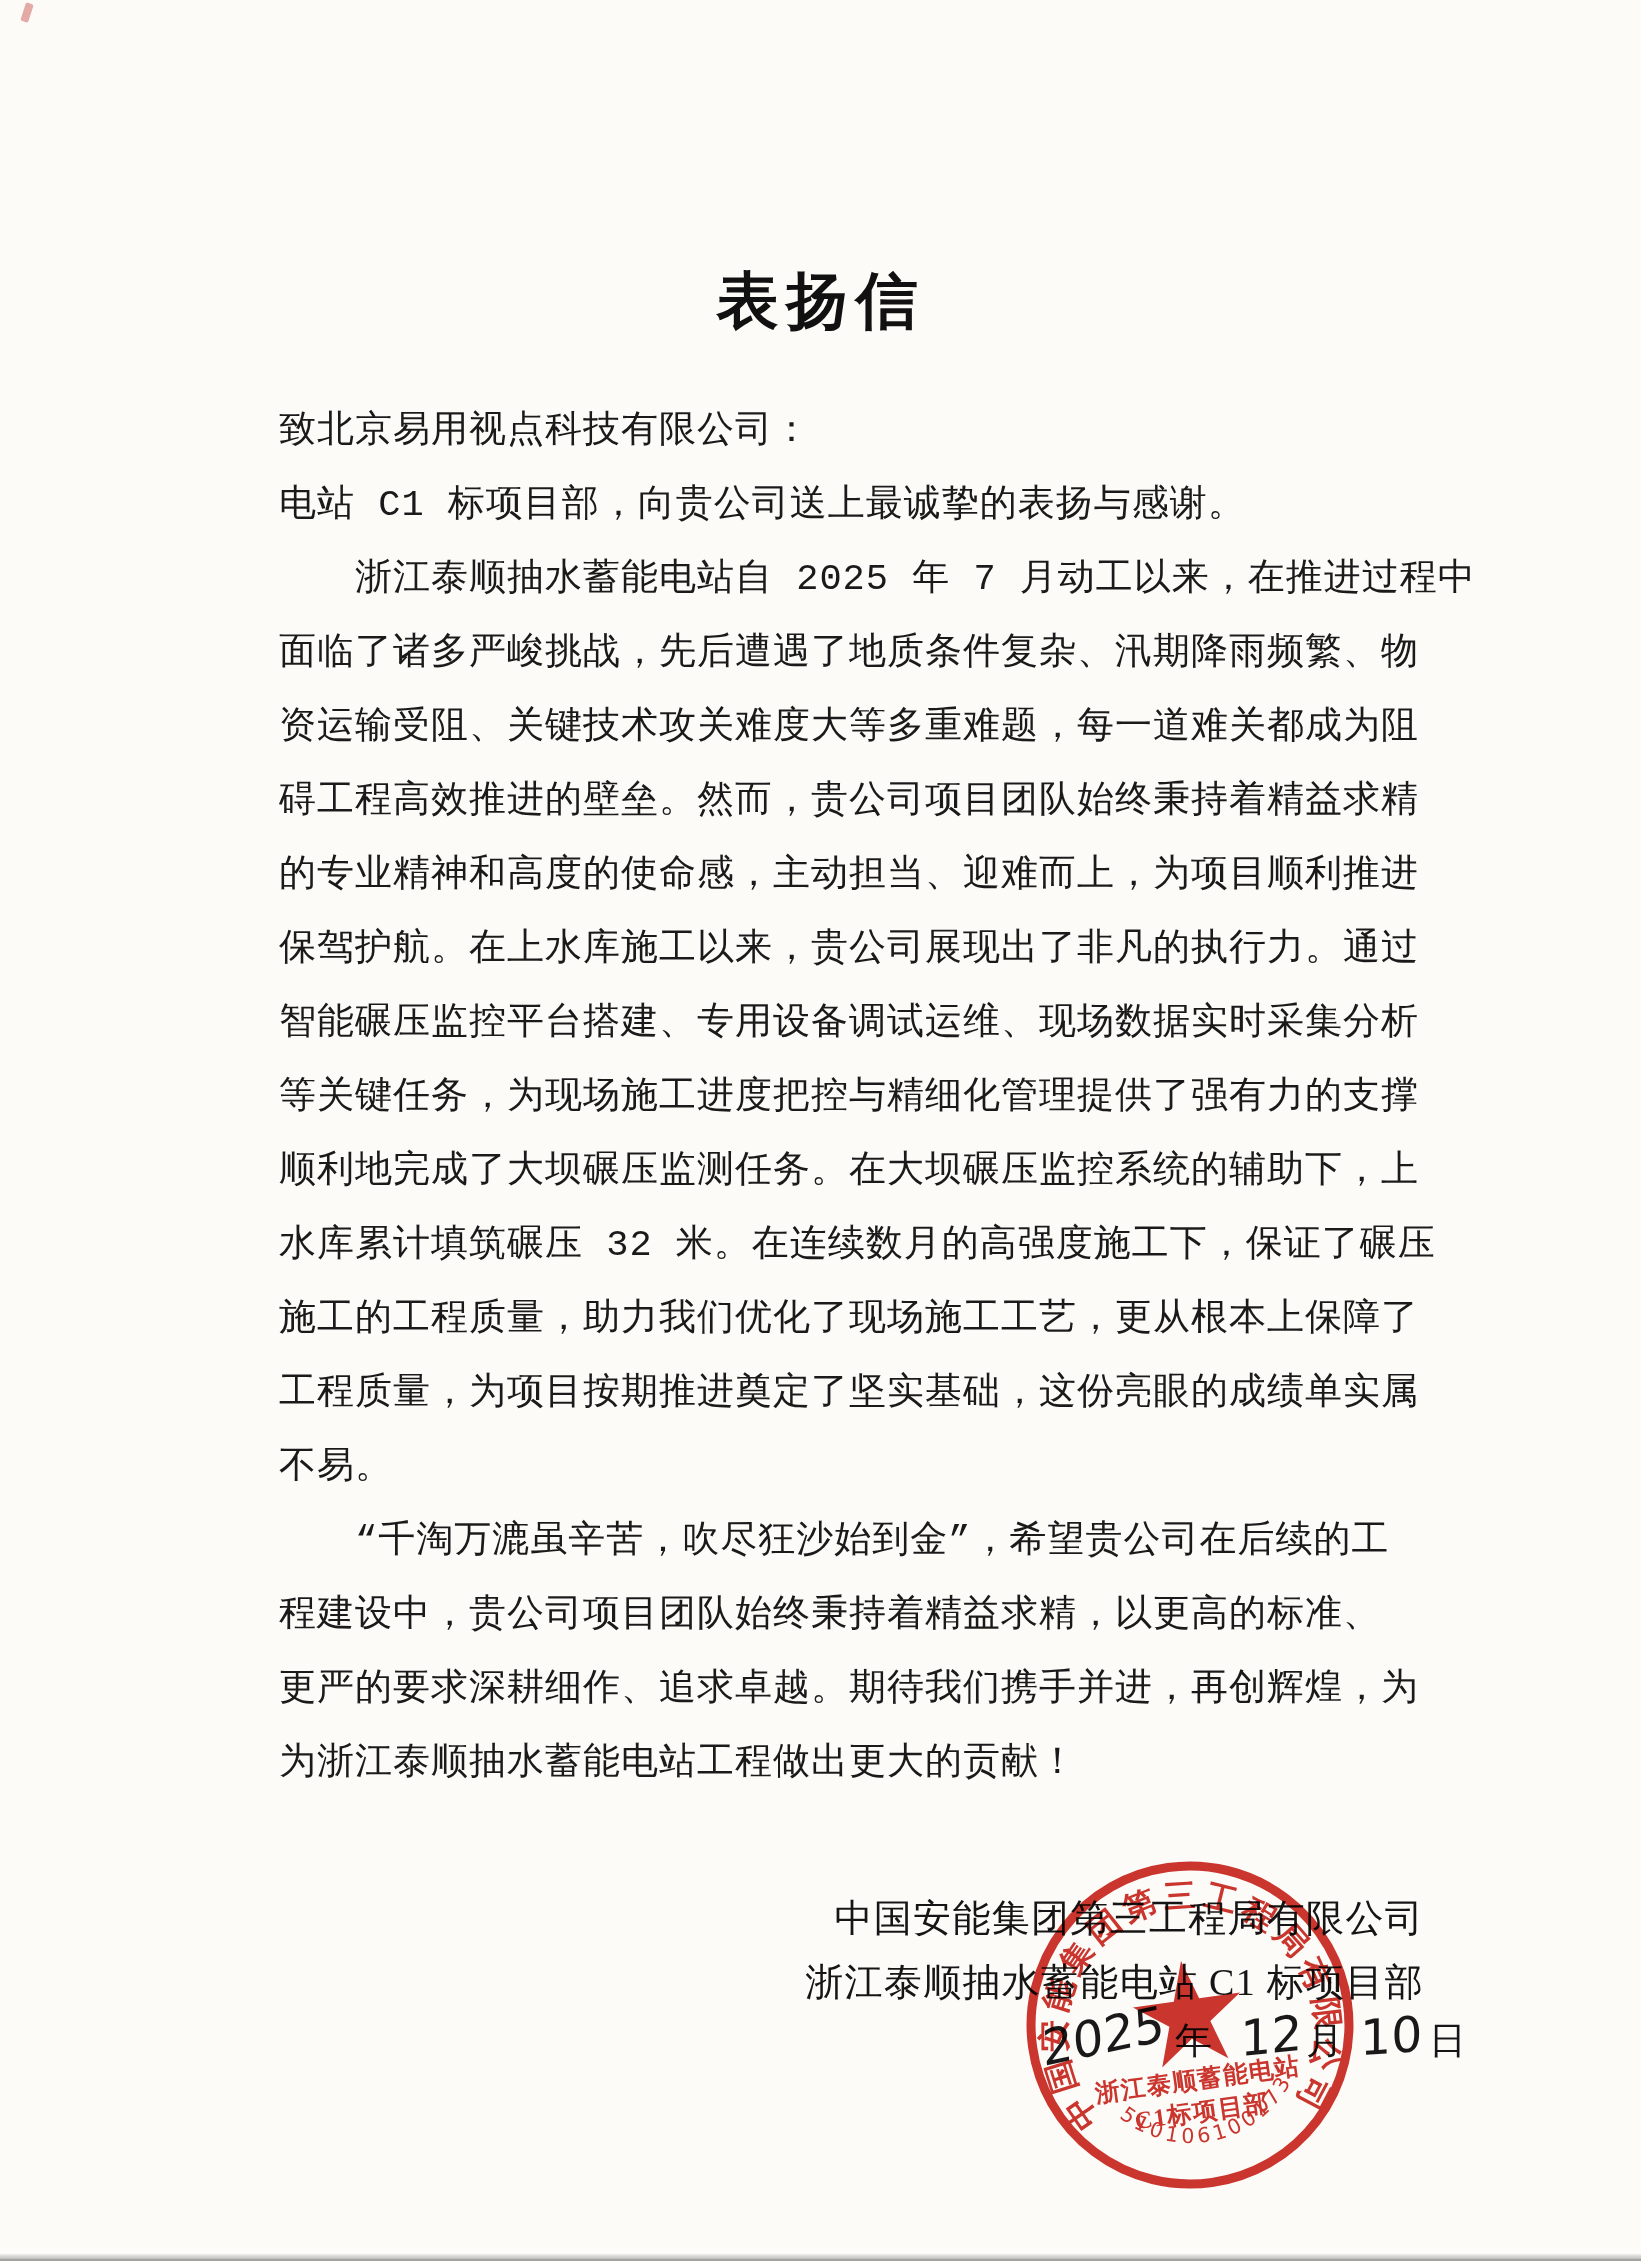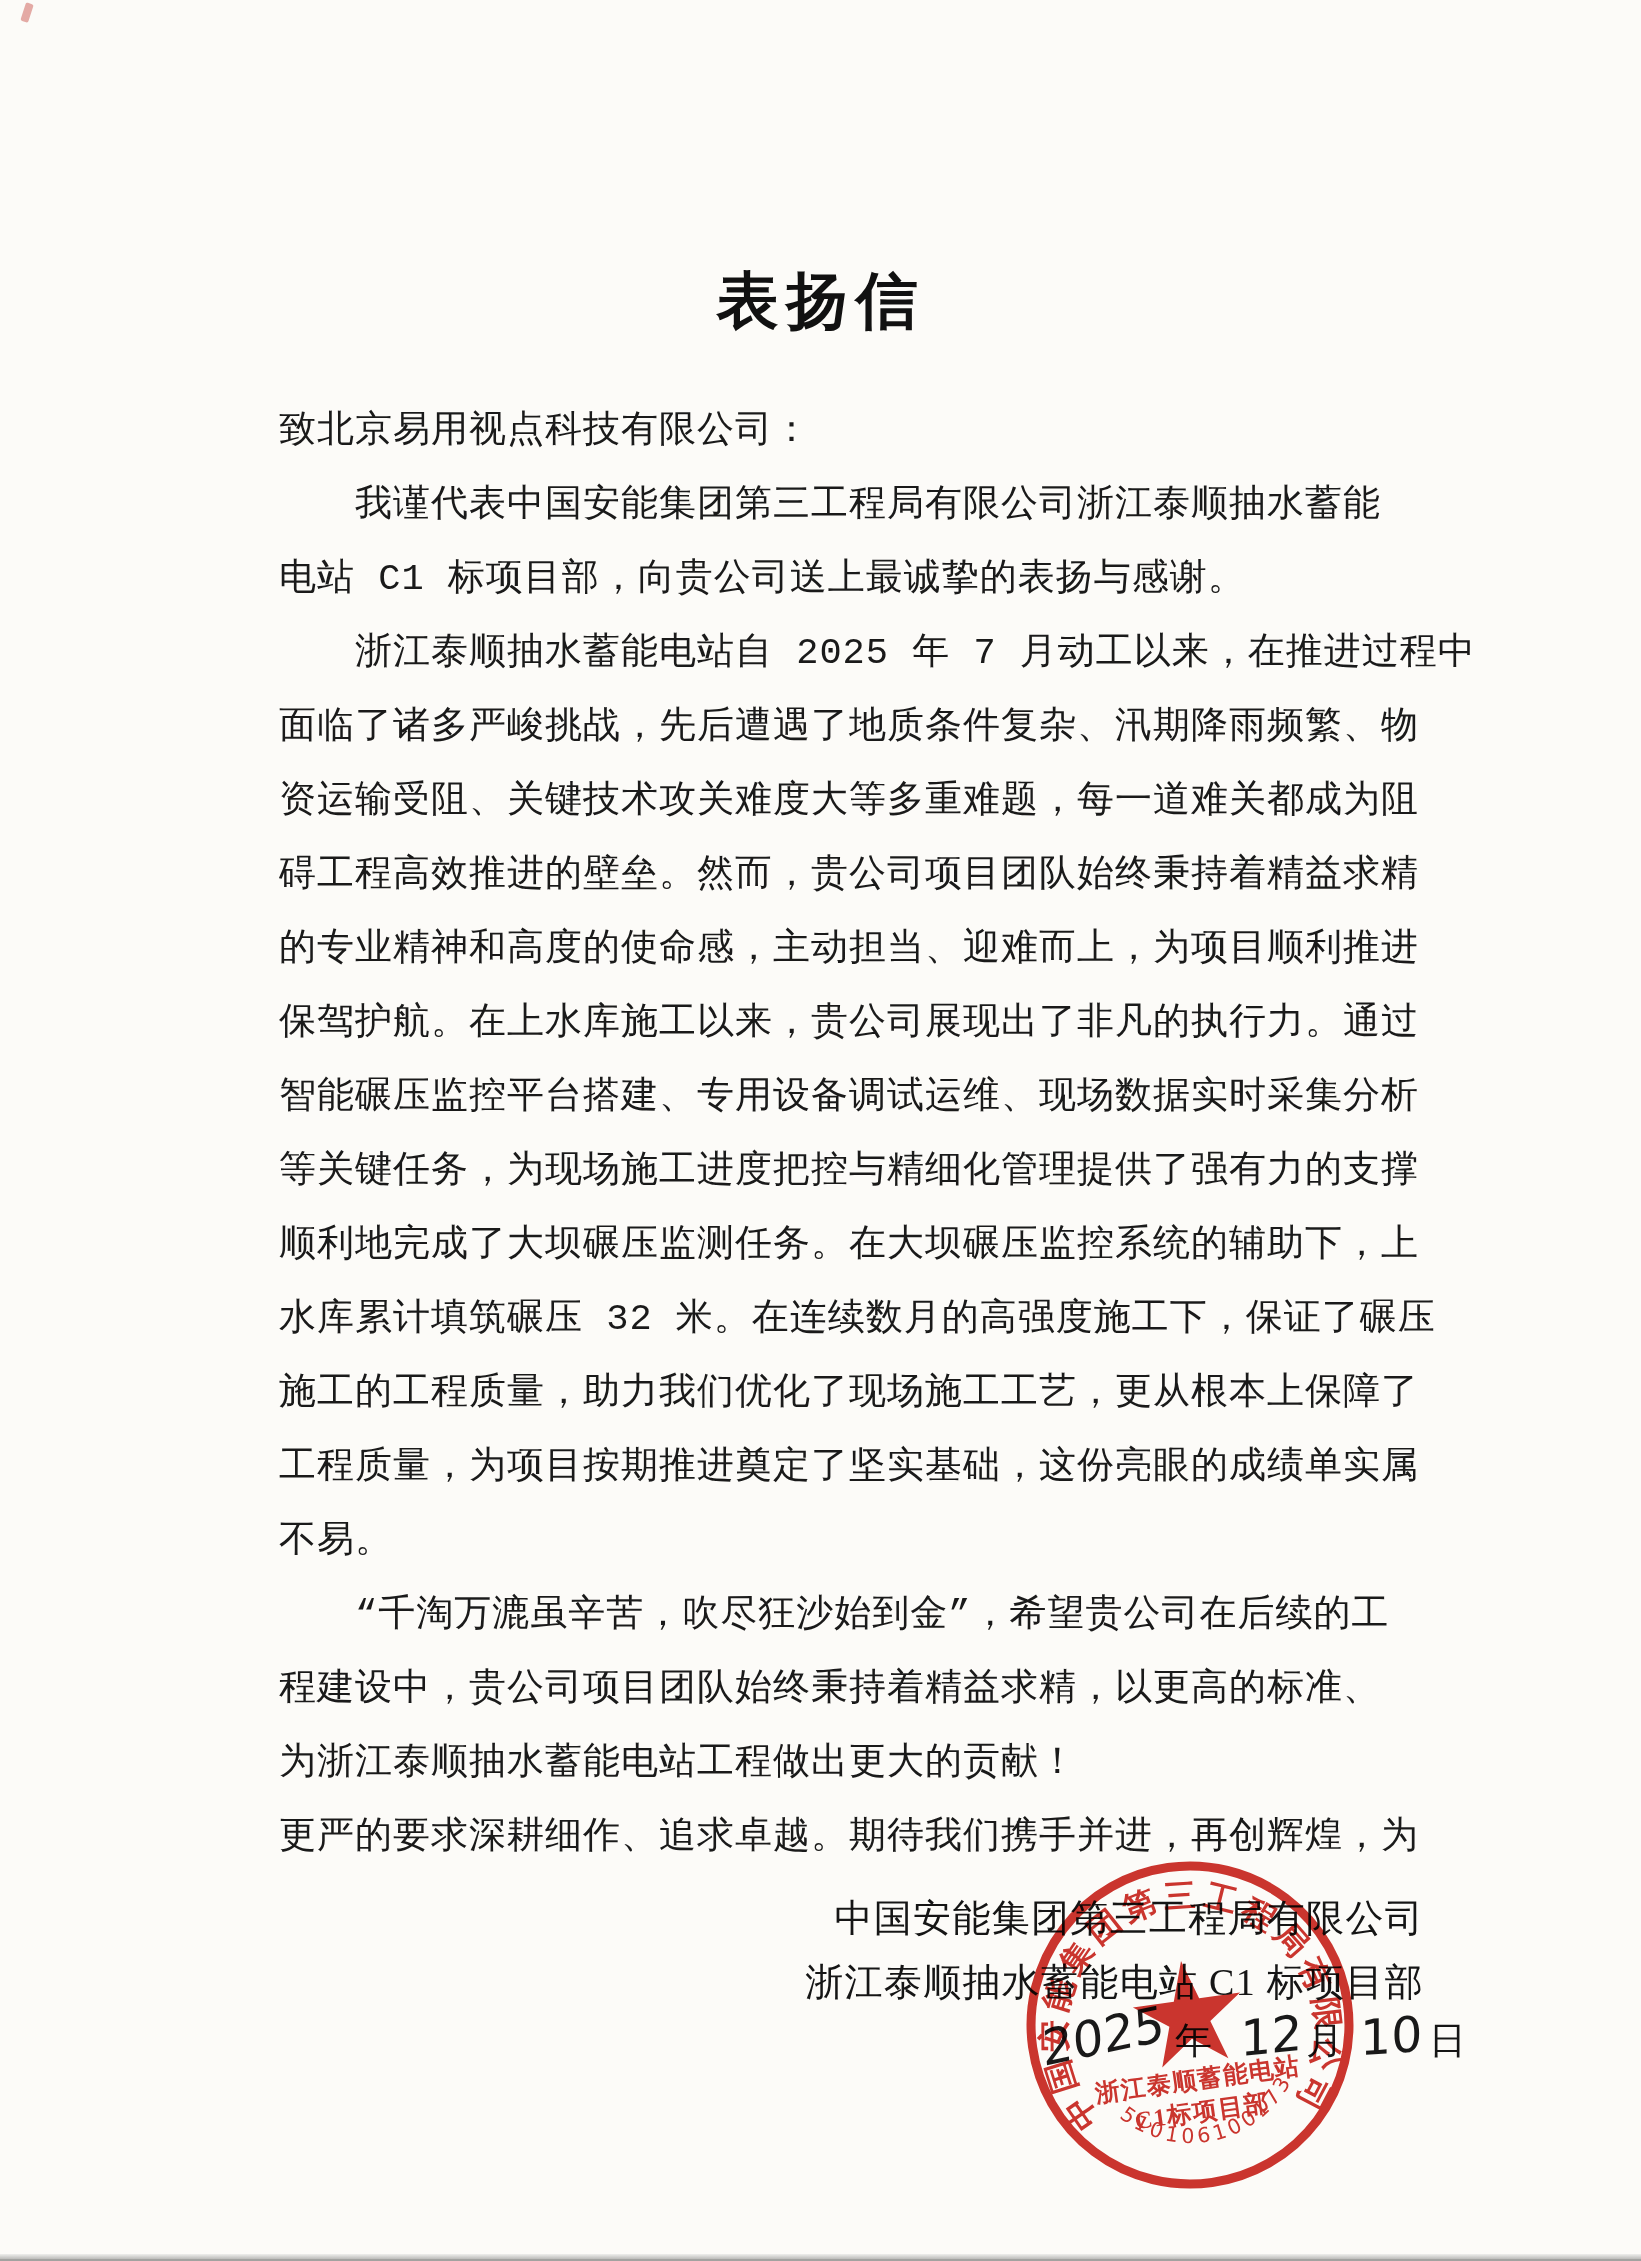--- a/index.html
+++ b/index.html
@@ -60,39 +60,38 @@
 <body>
 
 <div id="page">
 
   <div class="corner-mark"></div>
 
   <div class="title">表扬信</div>
 
   <div class="body-text">
     <div class="line">致北京易用视点科技有限公司：</div>
-    <div class="line indent">我谨代表中国安能集团第三工程局有限公司浙江泰顺抽水蓄能</div>
     <div class="line">电站 C1 标项目部，向贵公司送上最诚挚的表扬与感谢。</div>
     <div class="line indent">浙江泰顺抽水蓄能电站自 2025 年 7 月动工以来，在推进过程中</div>
     <div class="line">面临了诸多严峻挑战，先后遭遇了地质条件复杂、汛期降雨频繁、物</div>
     <div class="line">资运输受阻、关键技术攻关难度大等多重难题，每一道难关都成为阻</div>
     <div class="line">碍工程高效推进的壁垒。然而，贵公司项目团队始终秉持着精益求精</div>
     <div class="line">的专业精神和高度的使命感，主动担当、迎难而上，为项目顺利推进</div>
     <div class="line">保驾护航。在上水库施工以来，贵公司展现出了非凡的执行力。通过</div>
     <div class="line">智能碾压监控平台搭建、专用设备调试运维、现场数据实时采集分析</div>
     <div class="line">等关键任务，为现场施工进度把控与精细化管理提供了强有力的支撑</div>
     <div class="line">顺利地完成了大坝碾压监测任务。在大坝碾压监控系统的辅助下，上</div>
     <div class="line">水库累计填筑碾压 32 米。在连续数月的高强度施工下，保证了碾压</div>
     <div class="line">施工的工程质量，助力我们优化了现场施工工艺，更从根本上保障了</div>
     <div class="line">工程质量，为项目按期推进奠定了坚实基础，这份亮眼的成绩单实属</div>
     <div class="line">不易。</div>
     <div class="line indent">“千淘万漉虽辛苦，吹尽狂沙始到金”，希望贵公司在后续的工</div>
     <div class="line">程建设中，贵公司项目团队始终秉持着精益求精，以更高的标准、</div>
+    <div class="line">更严的要求深耕细作、追求卓越。期待我们携手并进，再创辉煌，为</div>
     <div class="line">为浙江泰顺抽水蓄能电站工程做出更大的贡献！</div>
-    <div class="line">更严的要求深耕细作、追求卓越。期待我们携手并进，再创辉煌，为</div>
   </div>
 
   <div class="sig-line l1">中国安能集团第三工程局有限公司</div>
   <div class="sig-line l2">浙江泰顺抽水蓄能电站 C1 标项目部</div>
 
   <div class="date-row">
     <span class="hw year">2025</span>
     <span class="label">年</span>
     <span class="hw month">12</span>
     <span class="label">月</span>

